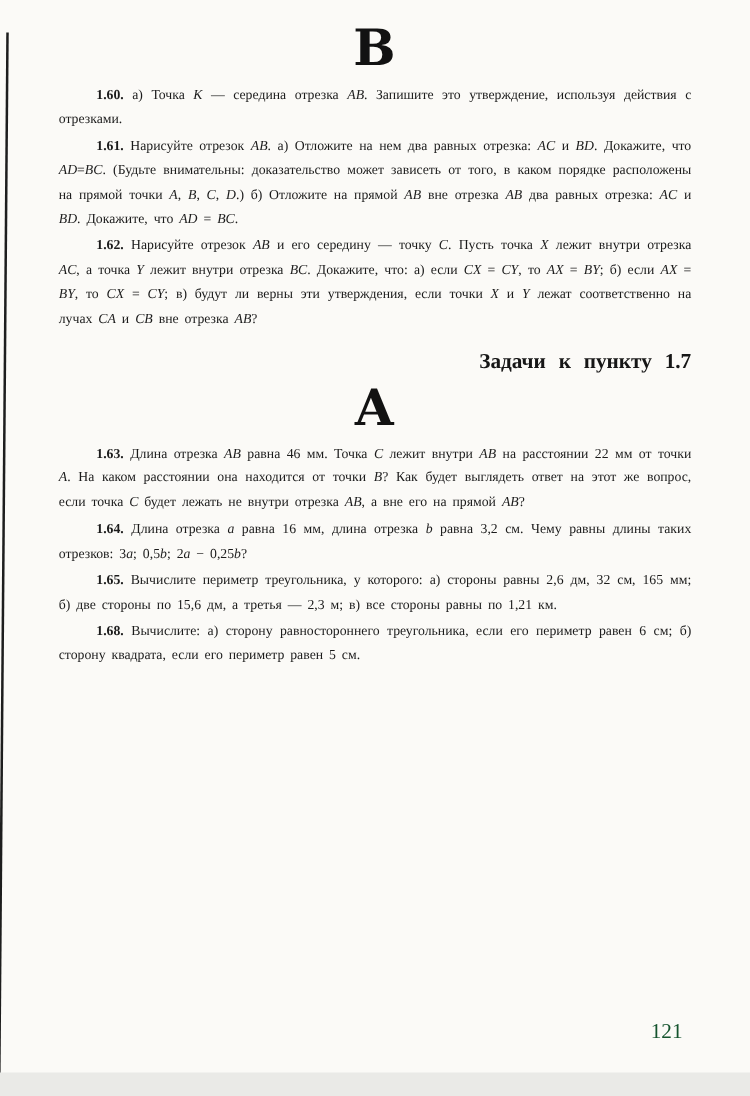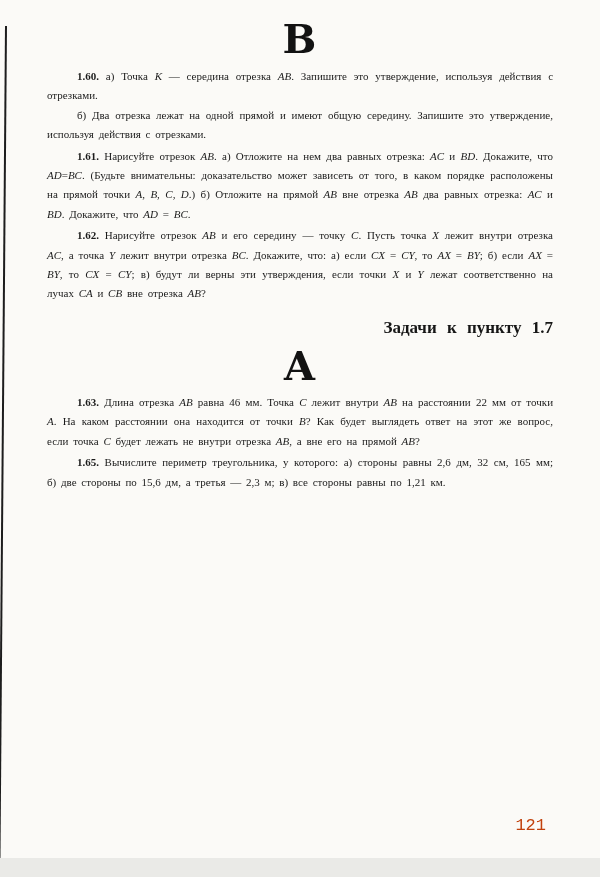--- a/index.html
+++ b/index.html
@@ -54,58 +54,63 @@
     line-height:20px;
     margin:14px 0 4px 0;
     word-spacing:6px;
     color:#161616;
   }
   .page-number{
     position:absolute;
     right:54px;bottom:42px;
     font-size:17px;
     font-weight:normal;
-    color:#c2410c;
-    font-family:Liberation Mono, monospace;
+    color:#14532d;
+    font-family:Liberation Serif, serif;
   }
 </style>
 </head>
 <body>
 
 <div class="page">
 
   <div class="binding-line"></div>
 
   <div class="content">
 
     <div class="ornament ornament-top">В</div>
 
     <div class="problems">
         <div class="problem">
           <p class="para"><b class="pnum">1.60.&nbsp;</b>а) Точка <i>K</i> — середина отрезка <i>AB</i>. Запишите это утверждение, используя действия с отрезками.</p>
-          <p class="para">б) Два отрезка лежат на одной прямой и имеют общую середину. Запишите это утверждение, используя действия с отрезками.</p>
         </div>
         <div class="problem">
           <p class="para"><b class="pnum">1.61.&nbsp;</b>Нарисуйте отрезок <i>AB</i>. а) Отложите на нем два равных отрезка: <i>AC</i> и <i>BD</i>. Докажите, что <i>AD</i>=<i>BC</i>. (Будьте внимательны: доказательство может зависеть от того, в каком порядке расположены на прямой точки <i>A</i>, <i>B</i>, <i>C</i>, <i>D</i>.) б) Отложите на прямой <i>AB</i> вне отрезка <i>AB</i> два равных отрезка: <i>AC</i> и <i>BD</i>. Докажите, что <i>AD</i> = <i>BC</i>.</p>
         </div>
         <div class="problem">
           <p class="para"><b class="pnum">1.62.&nbsp;</b>Нарисуйте отрезок <i>AB</i> и его середину — точку <i>C</i>. Пусть точка <i>X</i> лежит внутри отрезка <i>AC</i>, а точка <i>Y</i> лежит внутри отрезка <i>BC</i>. Докажите, что: а) если <i>CX</i> = <i>CY</i>, то <i>AX</i> = <i>BY</i>; б) если <i>AX</i> = <i>BY</i>, то <i>CX</i> = <i>CY</i>; в) будут ли верны эти утверждения, если точки <i>X</i> и <i>Y</i> лежат соответственно на лучах <i>CA</i> и <i>CB</i> вне отрезка <i>AB</i>?</p>
         </div>
       </div>
 
     <div class="heading">Задачи к пункту 1.7</div>
 
     <div class="ornament ornament-mid">А</div>
 
     <div class="problems">
         <div class="problem">
           <p class="para"><b class="pnum">1.63.&nbsp;</b>Длина отрезка <i>AB</i> равна 46 мм. Точка <i>C</i> лежит внутри <i>AB</i> на расстоянии 22 мм от точки <i>A</i>. На каком расстоянии она находится от точки <i>B</i>? Как будет выглядеть ответ на этот же вопрос, если точка <i>C</i> будет лежать не внутри отрезка <i>AB</i>, а вне его на прямой <i>AB</i>?</p>
         </div>
         <div class="problem">
+          <p class="para"><b class="pnum">1.64.&nbsp;</b>Длина отрезка <i>a</i> равна 16 мм, длина отрезка <i>b</i> равна 3,2 см. Чему равны длины таких отрезков: 3<i>a</i>; 0,5<i>b</i>; 2<i>a</i> − 0,25<i>b</i>?</p>
+        </div>
+        <div class="problem">
           <p class="para"><b class="pnum">1.65.&nbsp;</b>Вычислите периметр треугольника, у которого: а) стороны равны 2,6 дм, 32 см, 165 мм; б) две стороны по 15,6 дм, а третья — 2,3 м; в) все стороны равны по 1,21 км.</p>
+        </div>
+        <div class="problem">
+          <p class="para"><b class="pnum">1.68.&nbsp;</b>Вычислите: а) сторону равностороннего треугольника, если его периметр равен 6 см; б) сторону квадрата, если его периметр равен 5 см.</p>
         </div>
       </div>
 
   </div>
 
   <div class="page-number">121</div>
 
   <div class="scan-edge"></div>
 
 </div>

